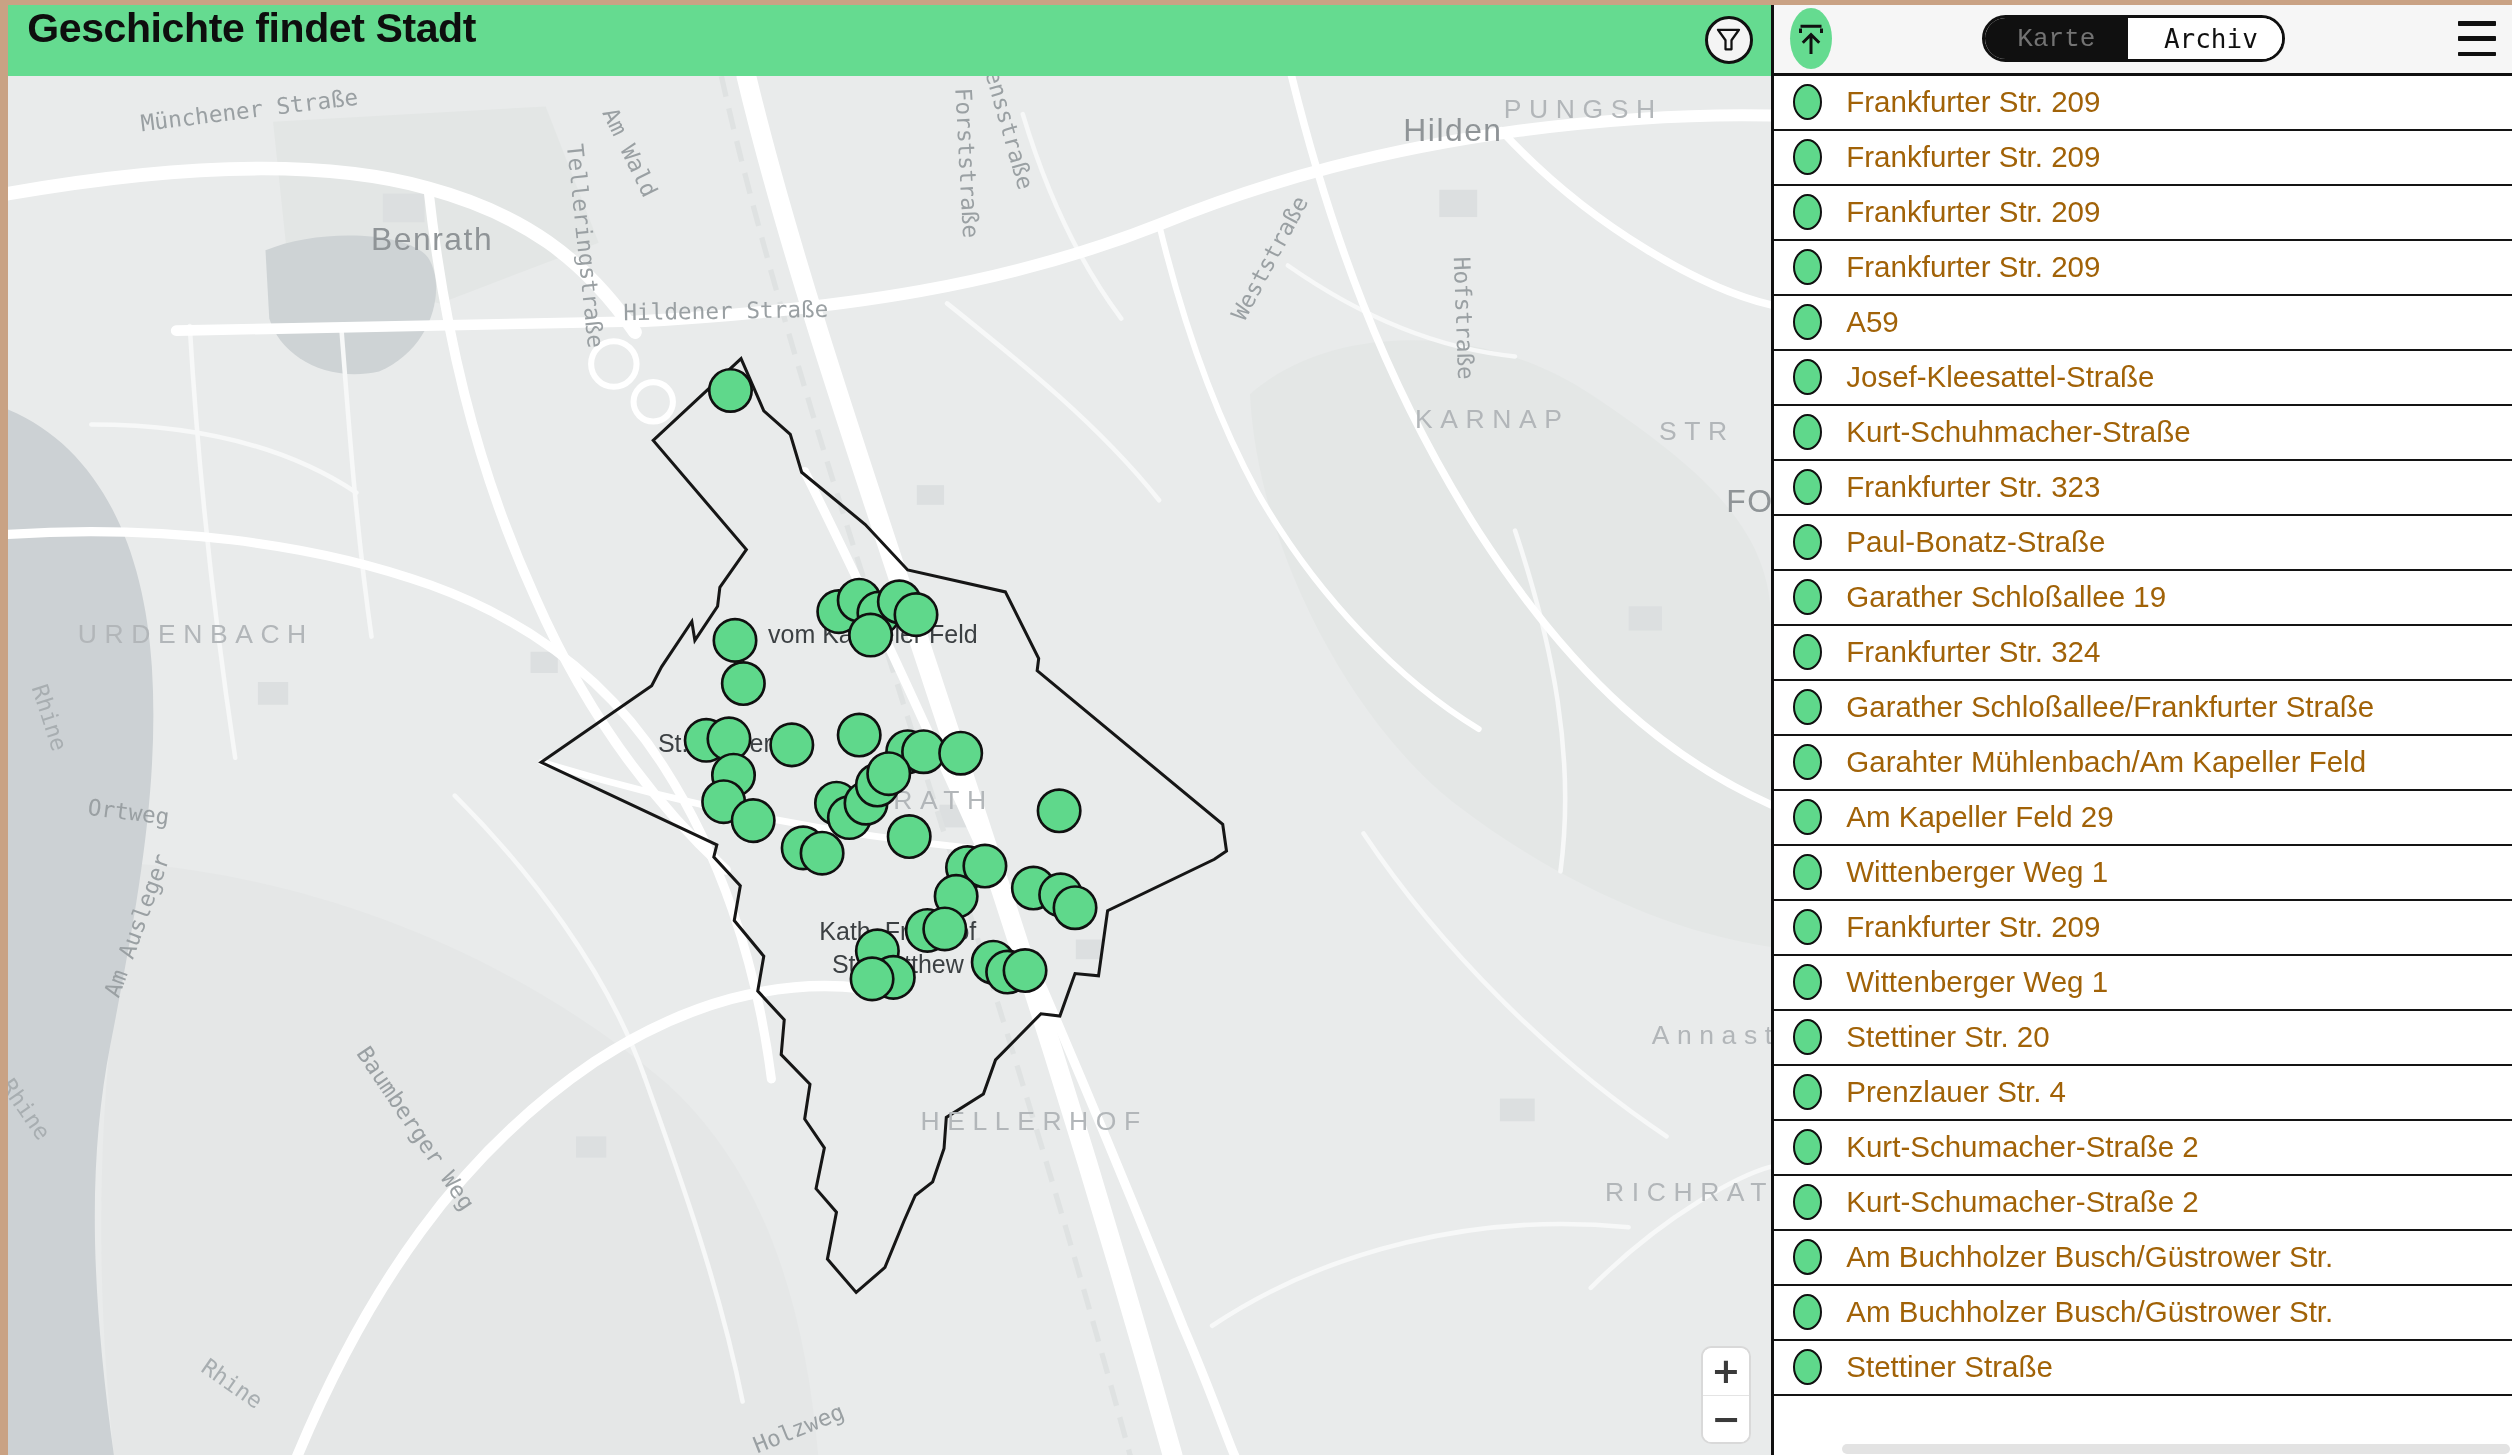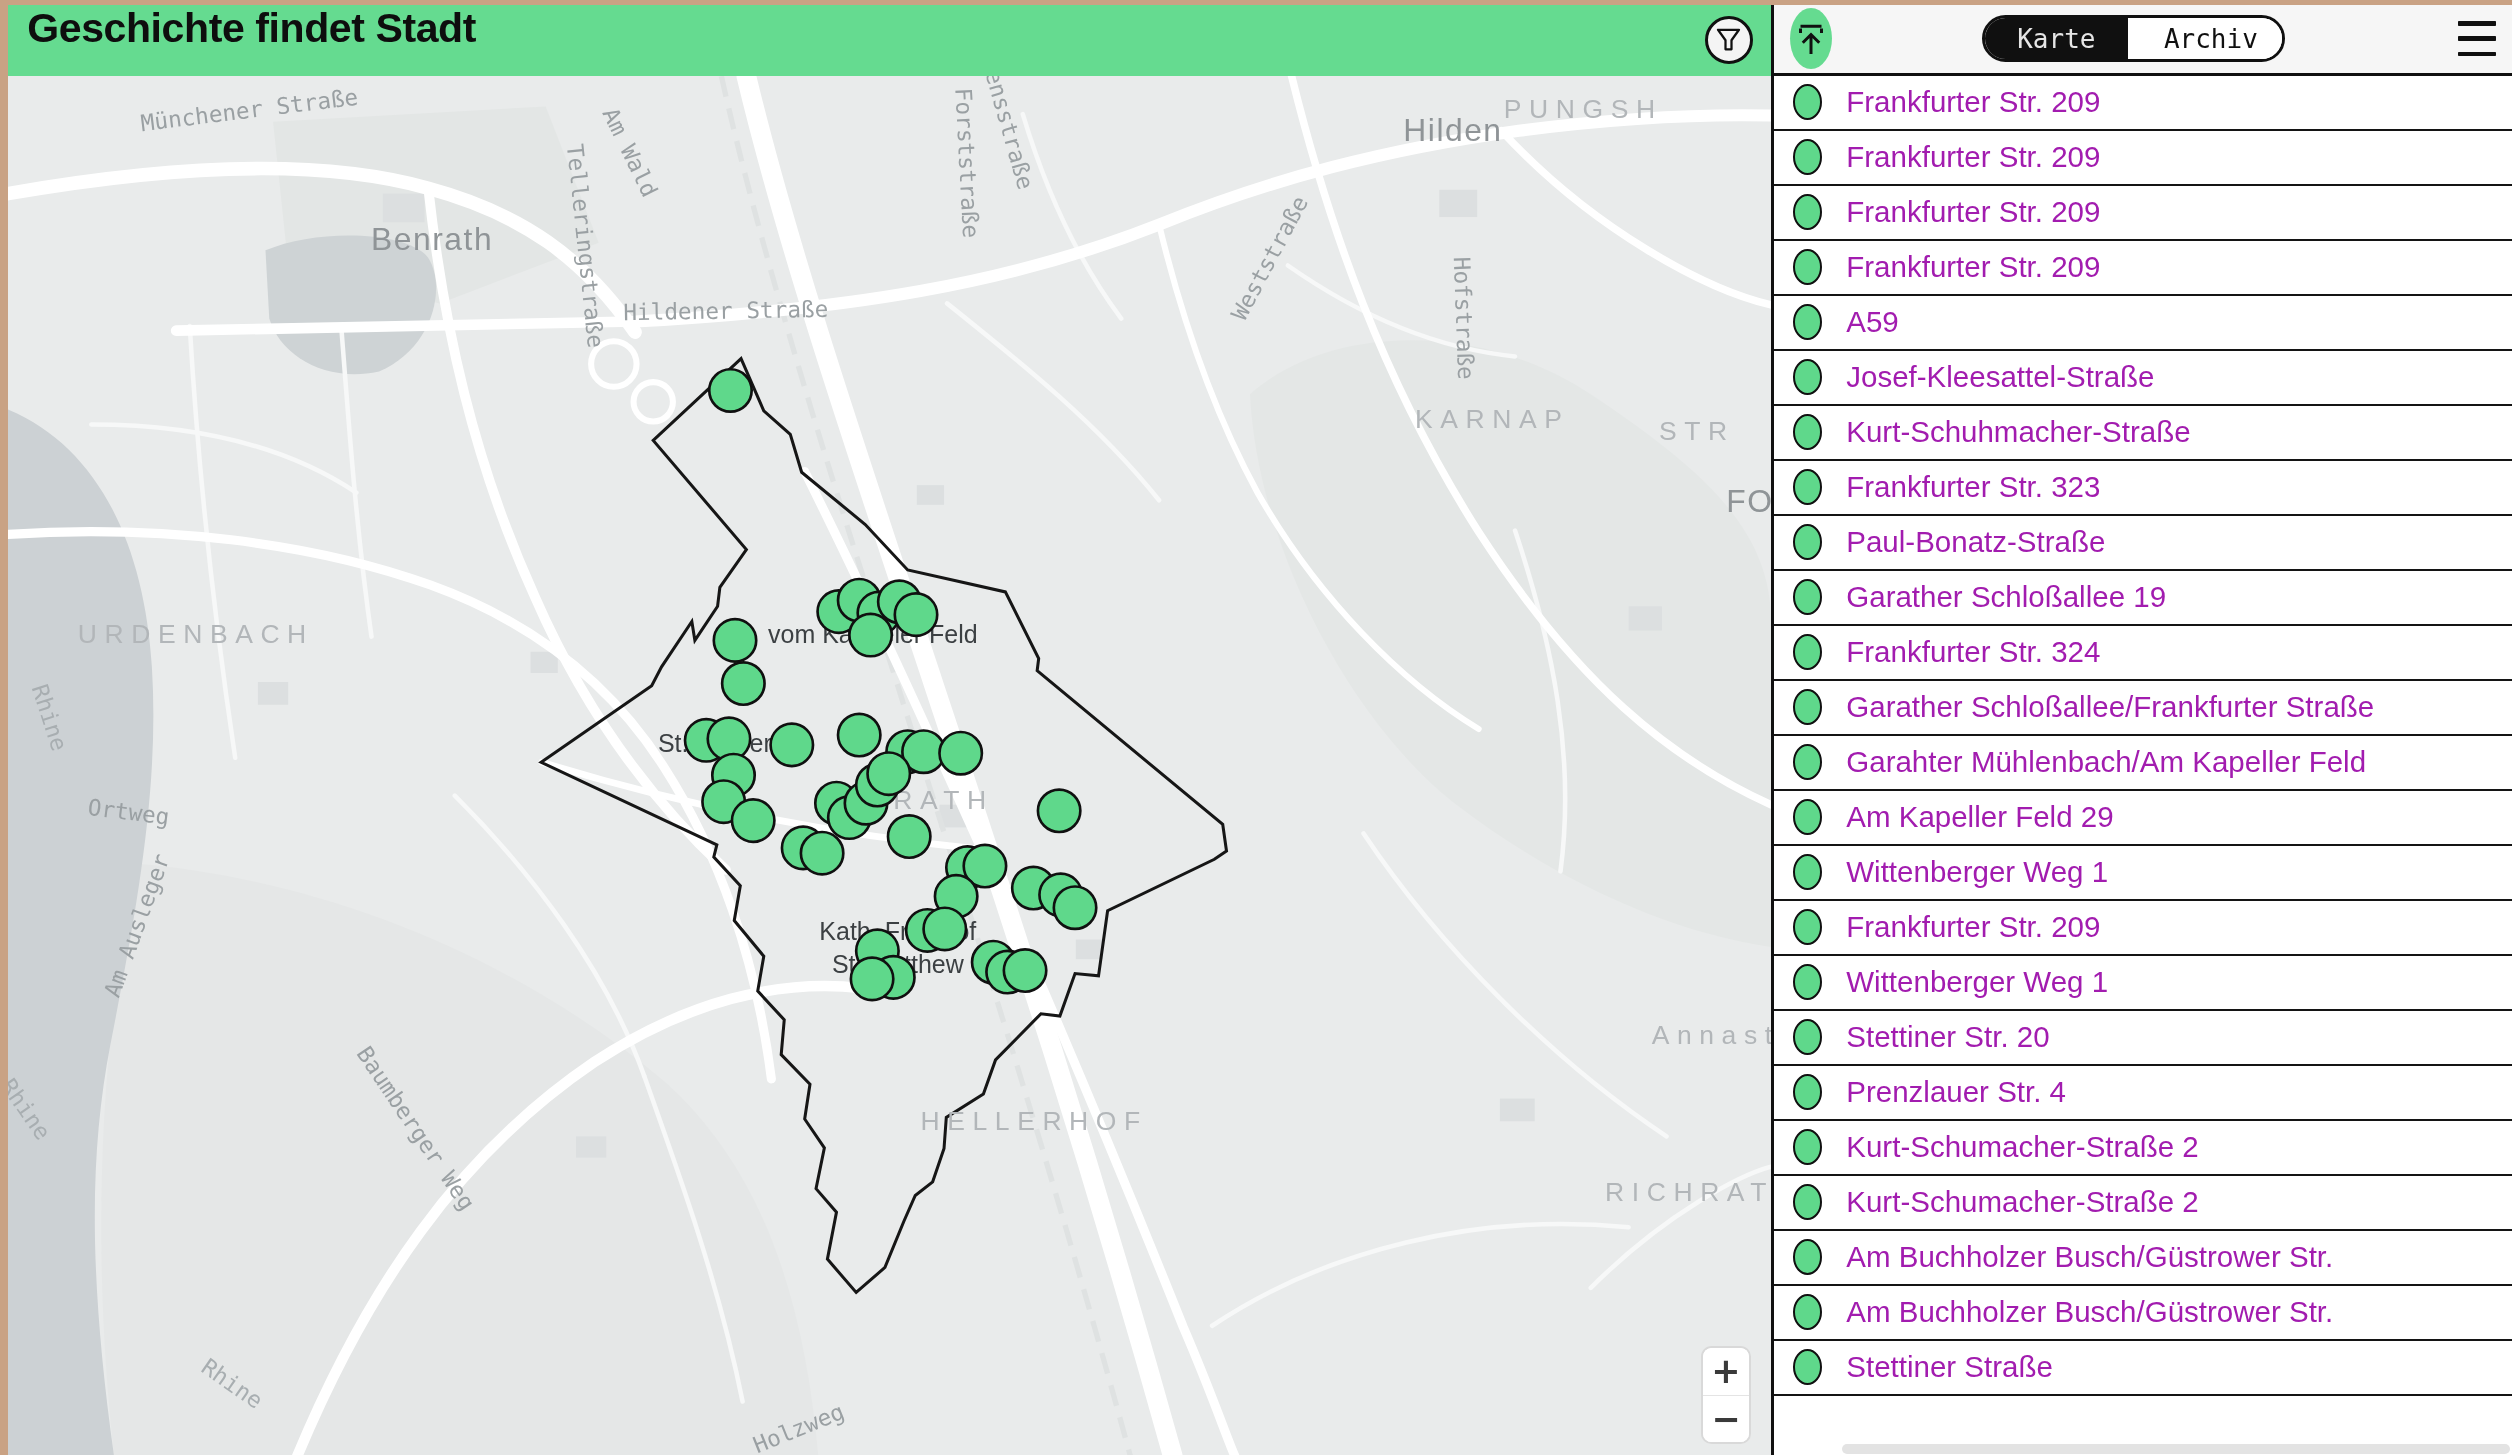--- a/index.html
+++ b/index.html
@@ -39,31 +39,31 @@
   .sidebar { flex:1; height:100%; background:#ffffff; border-left:3px solid #101010;
              display:flex; flex-direction:column; position:relative; }
   .sidebar-header { height:71px; flex:none; background:#f6f6f6; border-bottom:3px solid #101010;
                     display:flex; align-items:center; padding:0 16.7px; }
   .scrolltop-btn { width:42px; height:61px; border-radius:50%; background:#65db90; border:none;
                    display:flex; align-items:center; justify-content:center; cursor:pointer; flex:none; }
   .toggle { margin:0 auto; width:303px; height:47px; border:3px solid #101010; border-radius:45px;
             overflow:hidden; display:flex; background:#fff; }
   .toggle-seg { flex:1; display:flex; align-items:center; justify-content:center;
                 font-family:"DejaVu Sans Mono", monospace; font-size:26px; cursor:pointer; }
-  .toggle-seg.active { background:#101010; color:#e5e5e5; }
+  .toggle-seg.active { background:#101010; color:#737373;font-family:Liberation Mono, monospace; }
   .toggle-seg.inactive { background:#ffffff; color:#101010;padding-left:12px; }
   .hamburger { width:38px; height:35px; display:flex; flex-direction:column; justify-content:space-between;
                cursor:pointer; flex:none; margin-left:23px; }
   .hamburger span { display:block; height:4.5px; background:#101010; border-radius:0.8px; }
 
   .addr-list { flex:1; overflow:hidden; background:#fff; }
   .addr-row { height:55px; display:flex; align-items:center; gap:24px; padding-left:19.7px;
               border-bottom:2.3px solid #141414; background:#fff; cursor:pointer; }
   .addr-dot { width:29px; height:36px; border-radius:50%; background:#5fd88b; border:2.3px solid #101010; flex:none; }
-  .addr-label { font-size:29.5px; font-weight:500; color:#a21caf; white-space:nowrap; }
+  .addr-label { font-size:29.5px; font-weight:500; color:#a16207; white-space:nowrap; }
 
   .hscrollbar { position:absolute; left:68px; right:3px; bottom:1.5px; height:9.8px;
                 background:#e3e3e3; border-radius:5.3px; z-index:4; }
 </style>
 </head>
 <body>
 
 <div id="app">
 
   <div class="map-pane">

